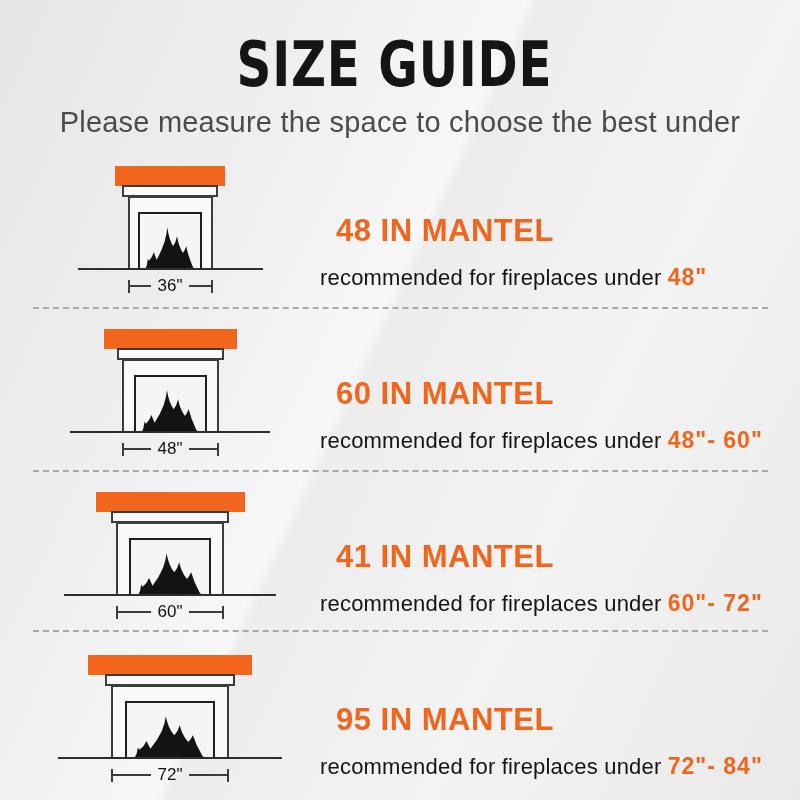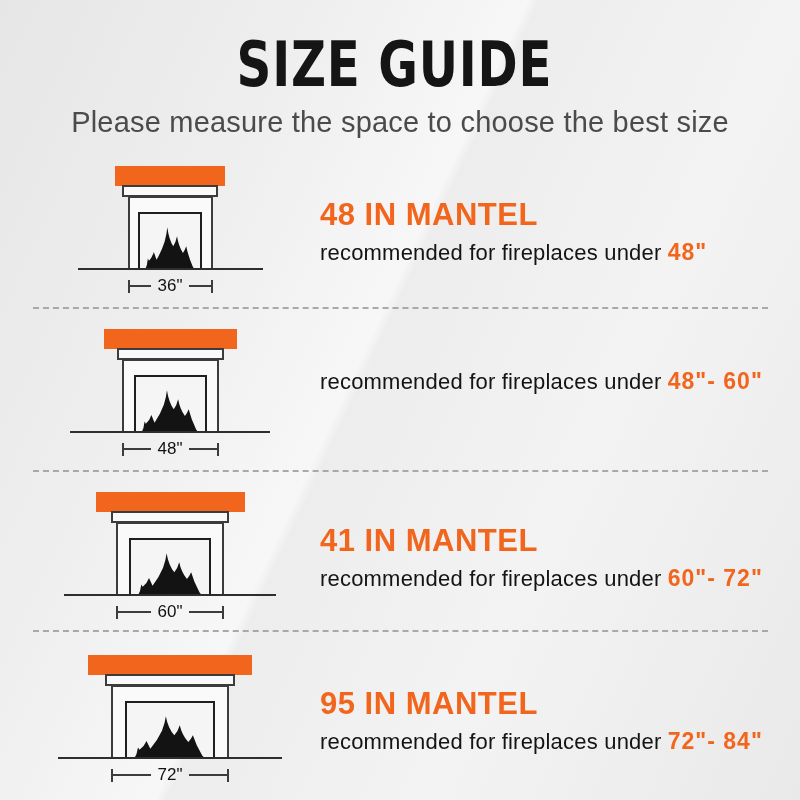--- a/index.html
+++ b/index.html
@@ -37,34 +37,34 @@
   .opening{position:absolute;top:60px;height:58px;background:#f5f5f5;border:2px solid #1f1f1f;border-bottom:none;left:calc(130px - var(--open)/2);width:var(--open);overflow:hidden;}
   .flame{position:absolute;bottom:0;left:5%;width:90%;height:80%;}
   .ground{position:absolute;top:116px;height:2px;background:#2e2e2e;left:calc(130px - var(--ground)/2);width:var(--ground);}
   .dim{position:absolute;top:122px;height:24px;display:flex;align-items:center;left:calc(130px - var(--body)/2);width:var(--body);}
   .tick{width:2px;height:13px;background:#3c3c3c;}
   .dline{flex:1;height:0;border-top:2px solid #3c3c3c;}
   .dlabel{padding:0 7px;font-size:17px;color:#111;white-space:nowrap;}
 
   
   .info{position:absolute;left:320px;top:46px;}
-  .mantel-title{margin:0;font-size:31px;line-height:34px;font-weight:bold;color:#F2651D;letter-spacing:.5px;}
+  .mantel-title{margin:16px;font-size:31px;line-height:34px;font-weight:bold;color:#F2651D;letter-spacing:.5px;}
   .rec{margin:7px 0 0 0;font-size:22px;color:#141414;letter-spacing:.2px;white-space:nowrap;}
   .rec .range{font-weight:bold;color:#F2651D;font-size:23px;letter-spacing:1px;}
 </style>
 </head>
 <body>
 
 <div class="canvas">
 
   <div class="title-wrap">
     <span class="title">SIZE GUIDE</span>
   </div>
   <div class="subtitle-wrap">
-    <span class="subtitle">Please measure the space to choose the best size</span>
+    <span class="subtitle">Please measure the space to choose the best under</span>
   </div>
 
   <section class="row row1">
     <div class="fp" style="--shelf:110px;--riser:96px;--body:85px;--open:64px;--ground:185px;">
       <div class="shelf"></div>
       <div class="riser"></div>
       <div class="fbody"></div>
       <div class="opening">
         <svg class="flame" viewBox="0 0 100 80" preserveAspectRatio="none">
           <path fill="#131313" d="M4 80 Q8 72 9 60 L11 64 Q17 58 20 48 L25 62 Q34 48 40 30 Q44 16 45 4 Q48 26 56 38 Q61 30 63 20 Q66 38 74 50 Q78 44 80 38 Q84 56 92 74 L96 80 Z"></path>
@@ -100,20 +100,21 @@
       <div class="ground"></div>
       <div class="dim">
         <span class="tick"></span>
         <span class="dline"></span>
         <span class="dlabel">48"</span>
         <span class="dline"></span>
         <span class="tick"></span>
       </div>
     </div>
     <div class="info">
+      <h2 class="mantel-title">60 IN MANTEL</h2>
       <p class="rec"><span>recommended for fireplaces under</span> <span class="range">48"- 60"</span></p>
     </div>
   </section>
 
   <div class="divider div2"></div>
 
   <section class="row row3">
     <div class="fp" style="--shelf:149px;--riser:118px;--body:108px;--open:82px;--ground:212px;">
       <div class="shelf"></div>
       <div class="riser"></div>

